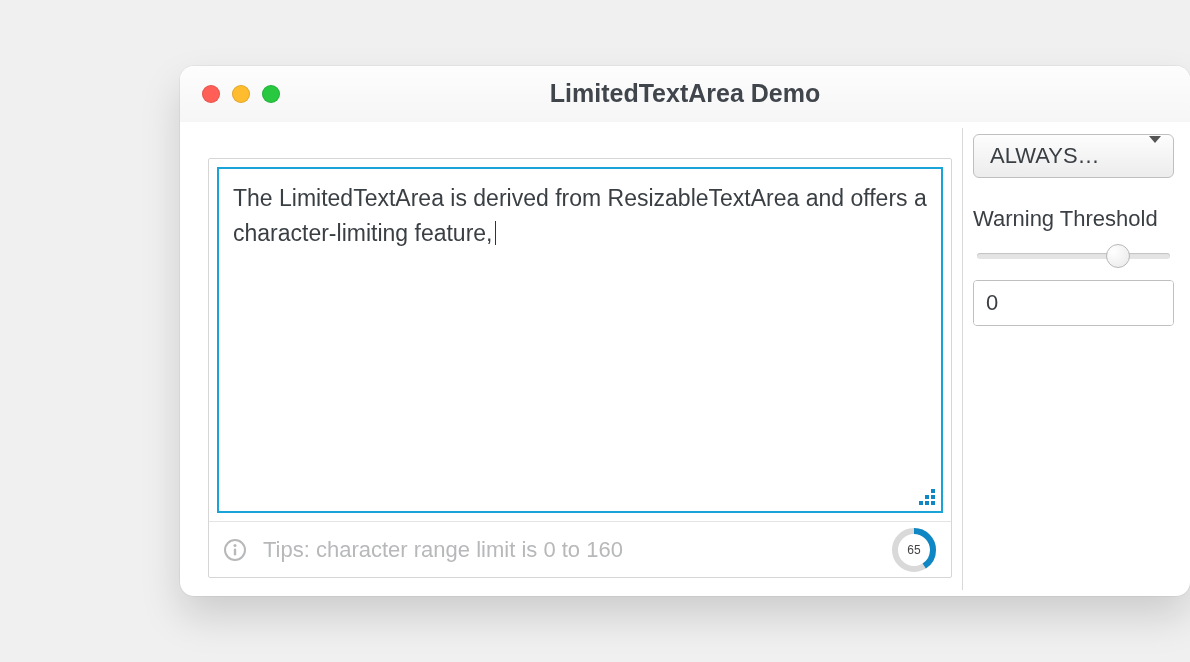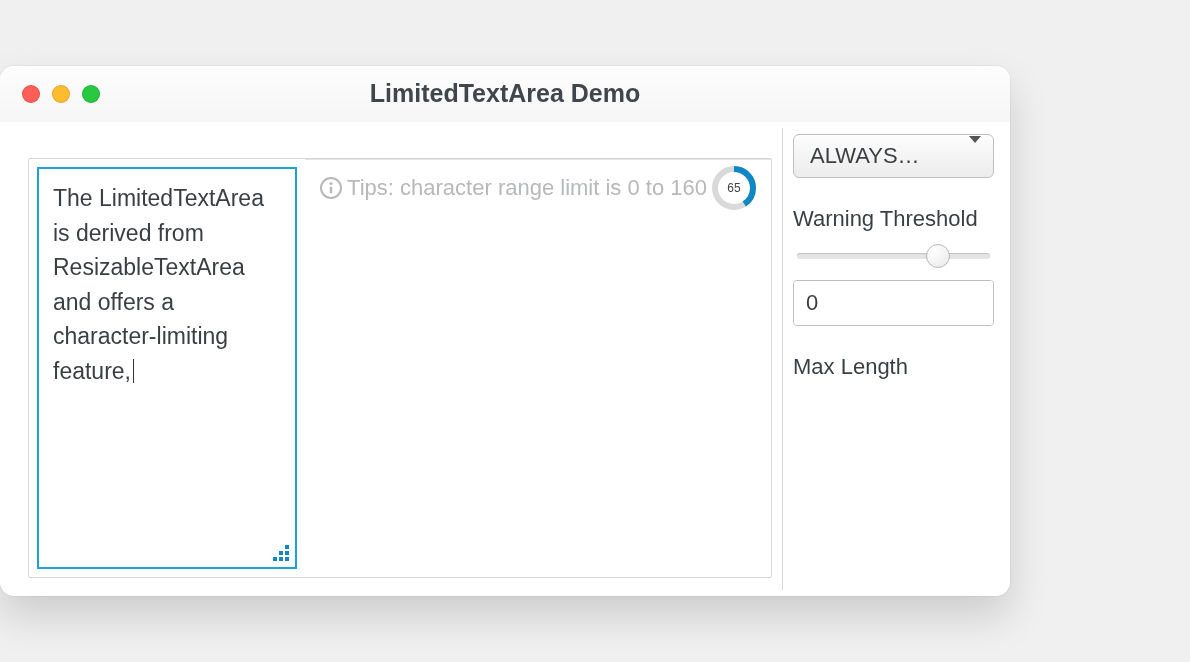--- a/index.html
+++ b/index.html
@@ -8,21 +8,21 @@
     width: 1190px; height: 662px;
     background: #f0f0f0;
     font-family: -apple-system, "Segoe UI", "Helvetica Neue", Arial, sans-serif;
     color: #3a3f44;
   }
   .stage {
     width: 1190px; height: 662px;
     position: relative;
     display: flex;
     align-items: center;
-    justify-content: flex-start;
+    justify-content: flex-end;
   }
   .window {
     width: 1010px;
     height: 530px;
     background: #fff;
     border-radius: 14px;
     box-shadow: 0 20px 40px rgba(0,0,0,0.15), 0 0 0 1px rgba(0,0,0,0.04);
     overflow: hidden;
     display: flex;
     flex-direction: column;
@@ -64,21 +64,21 @@
   }
   .main-pane {
     flex: 1;
     padding: 30px 10px 12px 22px;
     display: flex;
   }
   .limited-wrap {
     border: 1px solid #d6d6d6;
     border-radius: 2px;
     display: flex;
-    flex-direction: row;
+    flex-direction: column;
     width: 100%;
   }
   .text-area-box {
     border: 2px solid #1aa3d6;
     margin: 8px;
     flex: 1;
     position: relative;
     background: #fff;
     padding: 12px 14px;
     font-size: 23px;
@@ -106,21 +106,21 @@
     background: #0e87c4;
   }
   .footer {
     height: 56px;
     border-top: 1px solid #e4e4e4;
     display: flex;
     align-items: center;
     padding: 0 14px 0 14px;
     color: #b6b8ba;
     font-size: 22px;
-    gap: 4px;
+    gap: 16px;
   }
   .footer .info-icon {
     width: 24px; height: 24px;
     flex-shrink: 0;
   }
   .footer .tips { flex: 1; }
   .counter {
     position: relative;
     width: 46px; height: 46px;
     flex-shrink: 0;
@@ -279,20 +279,19 @@
           <div class="slider-track"></div>
           <div class="slider-thumb" id="slider-thumb" style="left: 72%;"></div>
         </div>
 
 
         <div class="spinner">
           <input type="text" value="0" style="">
 
         </div>
 
-        <div class="side-label">Max Length</div>
 
 
       </div>
 
     </div>
   </div>
 </div>
 
 </body></html>

